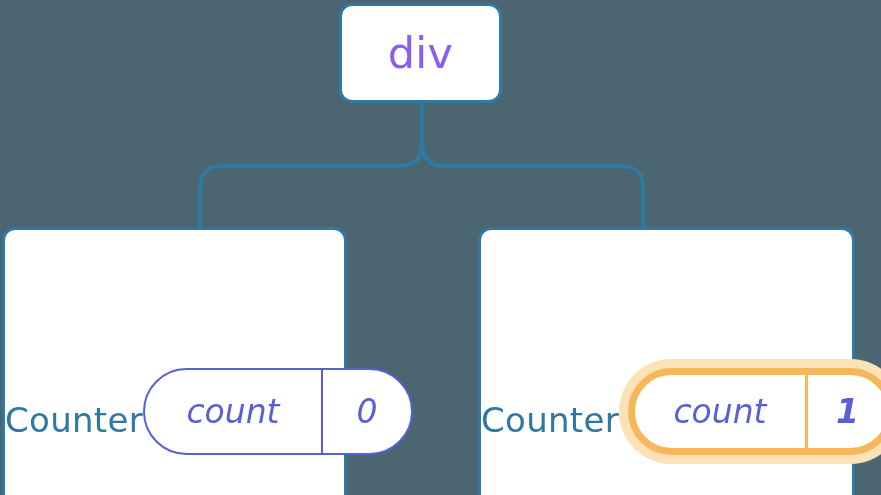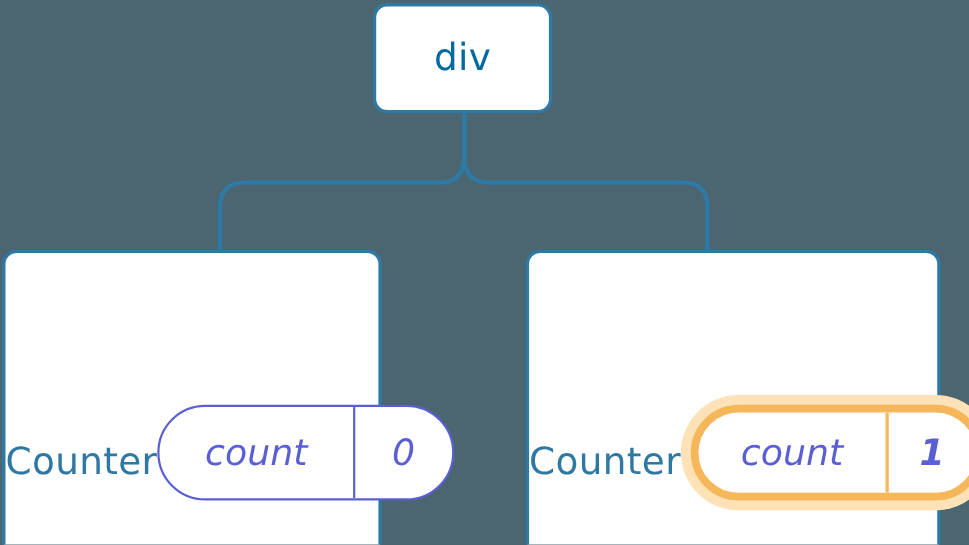--- a/index.html
+++ b/index.html
@@ -44,22 +44,22 @@
   #root-node {
     left: 339px;
     top: 3px;
     width: 163px;
     height: 100px;
     display: flex;
     align-items: center;
     justify-content: center;
   }
   #root-node .node-title {
-    font-size: 34px;
-    color: #0369a1;
+    font-size: 43px;
+    color: #8b5cf6;
     letter-spacing: 0.2px;
     line-height: 1;
   }
 
   
   .counter-card {
     top: 227px;
     height: 337px;
     display: flex;
     align-items: center;

